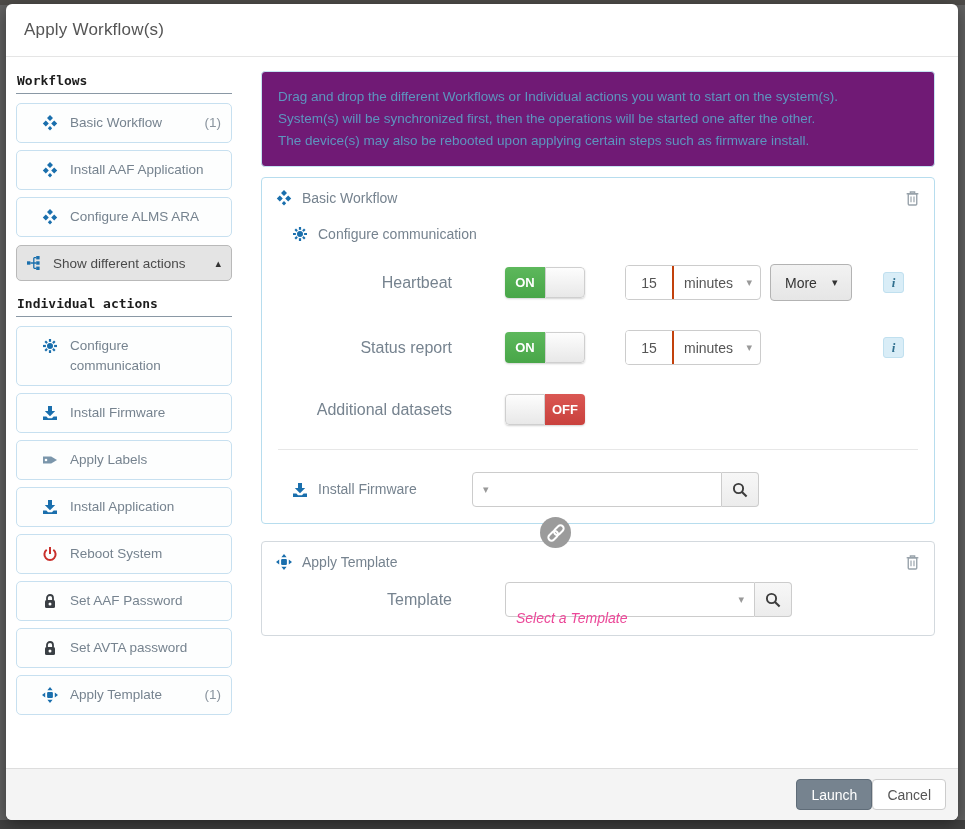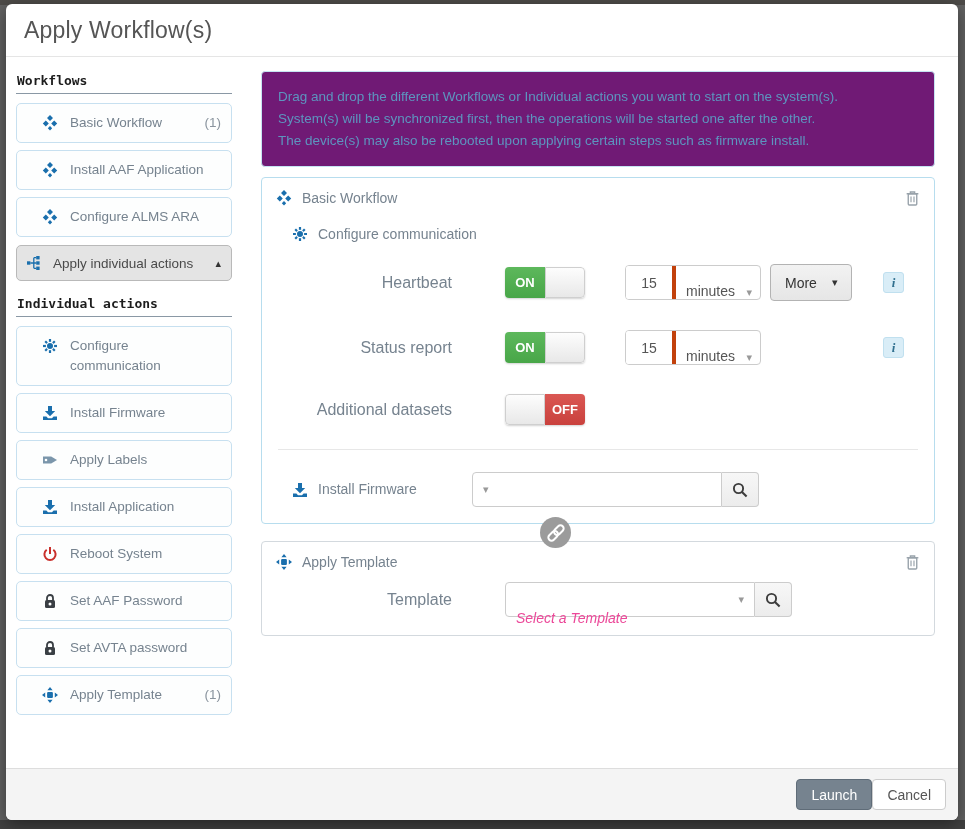--- a/index.html
+++ b/index.html
@@ -8,21 +8,21 @@
 
   
   .bg-bottom { position:absolute; left:0; bottom:0; width:100%; height:9px; background:#404040; }
   .bg-top    { position:absolute; left:0; top:0; width:100%; height:5px; background:#4e4c49; }
 
   
   .modal { position:absolute; left:6px; top:4px; width:952px; height:816px;
            background:#fff; border-radius:6px; box-shadow:0 4px 18px rgba(0,0,0,.45);
            display:flex; flex-direction:column; overflow:hidden; }
   .modal-header { flex:0 0 53px; border-bottom:1px solid #e5e5e5; display:flex; align-items:center; padding:0 18px; }
-  .modal-header h1 { font-size:23px; font-weight:400; color:#555; letter-spacing:.2px; }
+  .modal-header h1 { font-size:17px; font-weight:400; color:#555; letter-spacing:.2px; }
 
   .modal-body { flex:1 1 auto; display:flex; padding:14px 10px 0 10px; overflow:hidden; }
 
   
   .sidebar { width:216px; flex:0 0 216px; }
   .side-header { font-family:"DejaVu Sans Mono","Liberation Mono",monospace; font-weight:bold;
                  font-size:13px; color:#1d1d1d; padding:2px 0 5px 1px; border-bottom:1px solid #8a98a5;
                  margin-bottom:9px; }
   .side-header + .side-list { margin-top:0; }
   .side-list { display:flex; flex-direction:column; gap:7px; margin-bottom:8px; }
@@ -69,21 +69,21 @@
   .toggle .half.on  { background:linear-gradient(#5db85c,#48a648); }
   .toggle .half.off { background:linear-gradient(#da5753,#c9413d); }
   .toggle .knob { flex:1 1 50%; background:linear-gradient(#fdfdfd,#e8e8e8); border:1px solid #cfcfcf; }
   .toggle.state-on .knob { border-radius:0 4px 4px 0; }
   .toggle.state-off .knob { border-radius:4px 0 0 4px; }
 
   
   .interval-group { display:flex; height:35px; margin-left:40px; border:1px solid #ccc; border-radius:4px; overflow:hidden; background:#fff; }
   .interval-group .num { width:46px; border:none; outline:none; text-align:center; font-size:14px; color:#555;
                           font-family:"Liberation Sans",sans-serif; }
-  .unit-select { width:88px; border-left:4px solid #c2410c; display:flex; align-items:flex-end; padding:0 8px 0 10px;
+  .unit-select { width:88px; border-left:2px solid #c2410c; display:flex; align-items:center; padding:0 8px 0 10px;
                  font-size:14px; color:#555; cursor:pointer; }
   .unit-select .sel-caret { margin-left:auto; }
   .sel-caret { color:#999; font-size:11px; }
 
   .more-btn { margin-left:9px; height:37px; padding:0 14px; background:linear-gradient(#f2f2f2,#e6e6e6);
               border:1px solid #b3b3b3; border-radius:4px; font-size:14px; color:#333;
               display:flex; align-items:center; gap:15px; cursor:pointer; font-family:"Liberation Sans",sans-serif; }
   .more-btn .sel-caret { color:#333; }
 
   .info-badge { width:21px; height:21px; background:#d9edf7; border:1px solid #c0e0ef; border-radius:3px;
@@ -223,21 +223,21 @@
           <span class="lbl">Configure ALMS ARA</span>
         </div>
       </div>
 
       <button class="toggle-actions">
         <span class="icon">
             <svg viewBox="0 0 16 16" width="16" height="16">
               <use href="#i-sitemap"></use>
             </svg>
           </span>
-        <span>Apply individual actions</span>
+        <span>Show different actions</span>
         <span class="caret-up">▴</span>
       </button>
 
       <div class="side-header">Individual actions</div>
 
       <div class="side-list">
         <div class="side-item">
           <span class="icon">
               <svg viewBox="0 0 16 16" width="16" height="16">
                 <use href="#i-gear"></use>

